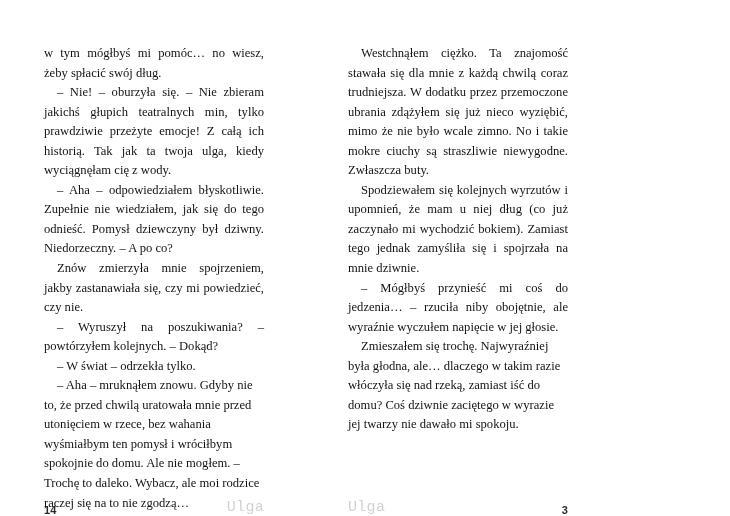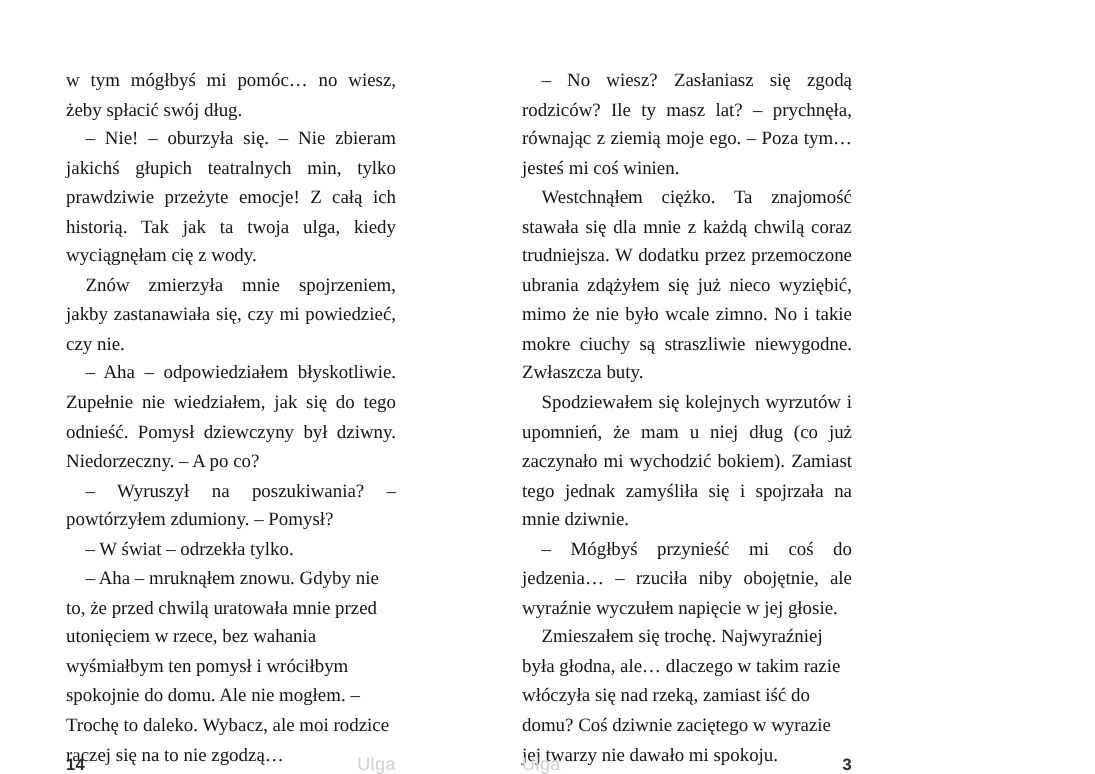--- a/index.html
+++ b/index.html
@@ -75,54 +75,53 @@
 
   .folio {
     font-family: "Liberation Sans", "DejaVu Sans", sans-serif;
     font-size: 11px;
     font-weight: bold;
     color: #2b2b2b;
     letter-spacing: 0.2px;
   }
 
   .runninghead {
-    font-family: Liberation Sans, sans-serif;
-    font-size: 12px;
+    font-family: Liberation Mono, monospace;
+    font-size: 15px;
     color: #d2d2d2;
     letter-spacing: 0.3px;
   }
 
   .spacer { flex: 1 1 auto; }
 </style>
 </head>
 <body>
 
 <div class="spread">
 
   <div class="page page-left">
     <div class="textblock">
       <p class="cont">w tym mógłbyś mi pomóc… no wiesz, żeby spłacić swój dług.</p>
       <p>– Nie! – oburzyła się. – Nie zbieram jakichś głupich teatralnych min, tylko prawdziwie przeżyte emocje! Z całą ich historią. Tak jak ta twoja ulga, kiedy wyciągnęłam cię z wody.</p>
+      <p>– Aha – odpowiedziałem błyskotliwie. Zupełnie nie wiedziałem, jak się do tego odnieść. Pomysł dziewczyny był dziwny. Niedorzeczny. – A po co?</p>
       <p>Znów zmierzyła mnie spojrzeniem, jakby zastanawiała się, czy mi powiedzieć, czy nie.</p>
-      <p>– Aha – odpowiedziałem błyskotliwie. Zupełnie nie wiedziałem, jak się do tego odnieść. Pomysł dziewczyny był dziwny. Niedorzeczny. – A po co?</p>
-      <p>– Wyruszył na poszukiwania? – powtórzyłem zdumiony. – Pomysł?</p>
+      <p>– Wyruszył na poszukiwania? – powtórzyłem kolejnych. – Dokąd?</p>
       <p>– W świat – odrzekła tylko.</p>
       <p>– Aha – mruknąłem znowu. Gdyby nie to, że przed chwilą uratowała mnie przed utonięciem w rzece, bez wahania wyśmiałbym ten pomysł i wróciłbym spokojnie do domu. Ale nie mogłem. – Trochę to daleko. Wybacz, ale moi rodzice raczej się na to nie zgodzą…</p>
     </div>
 
     <div class="footer footer-left">
       <span class="folio">14</span>
       <span class="spacer"></span>
       <span class="runninghead">Ulga</span>
     </div>
   </div>
 
   <div class="page page-right">
     <div class="textblock">
-      <p>– No wiesz? Zasłaniasz się zgodą rodziców? Ile ty masz lat? – prychnęła, równając z ziemią moje ego. – Poza tym… jesteś mi coś winien.</p>
       <p>Westchnąłem ciężko. Ta znajomość stawała się dla mnie z każdą chwilą coraz trudniejsza. W dodatku przez przemoczone ubrania zdążyłem się już nieco wyziębić, mimo że nie było wcale zimno. No i takie mokre ciuchy są straszliwie niewygodne. Zwłaszcza buty.</p>
       <p>Spodziewałem się kolejnych wyrzutów i upomnień, że mam u niej dług (co już zaczynało mi wychodzić bokiem). Zamiast tego jednak zamyśliła się i spojrzała na mnie dziwnie.</p>
       <p>– Mógłbyś przynieść mi coś do jedzenia… – rzuciła niby obojętnie, ale wyraźnie wyczułem napięcie w jej głosie.</p>
       <p>Zmieszałem się trochę. Najwyraźniej była głodna, ale… dlaczego w takim razie włóczyła się nad rzeką, zamiast iść do domu? Coś dziwnie zaciętego w wyrazie jej twarzy nie dawało mi spokoju.</p>
     </div>
 
     <div class="footer footer-right">
       <span class="runninghead">Ulga</span>
       <span class="spacer"></span>
       <span class="folio">3</span>

